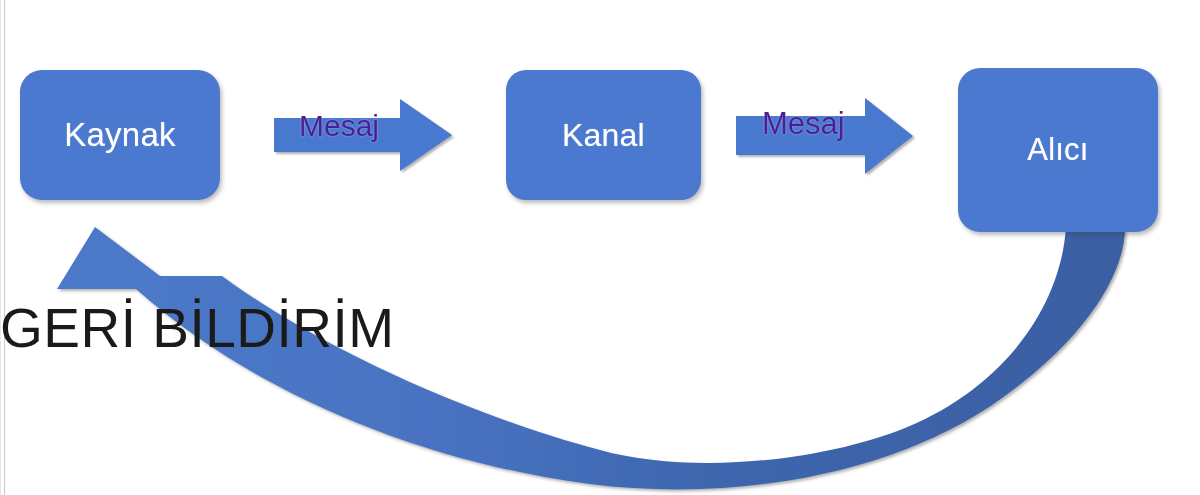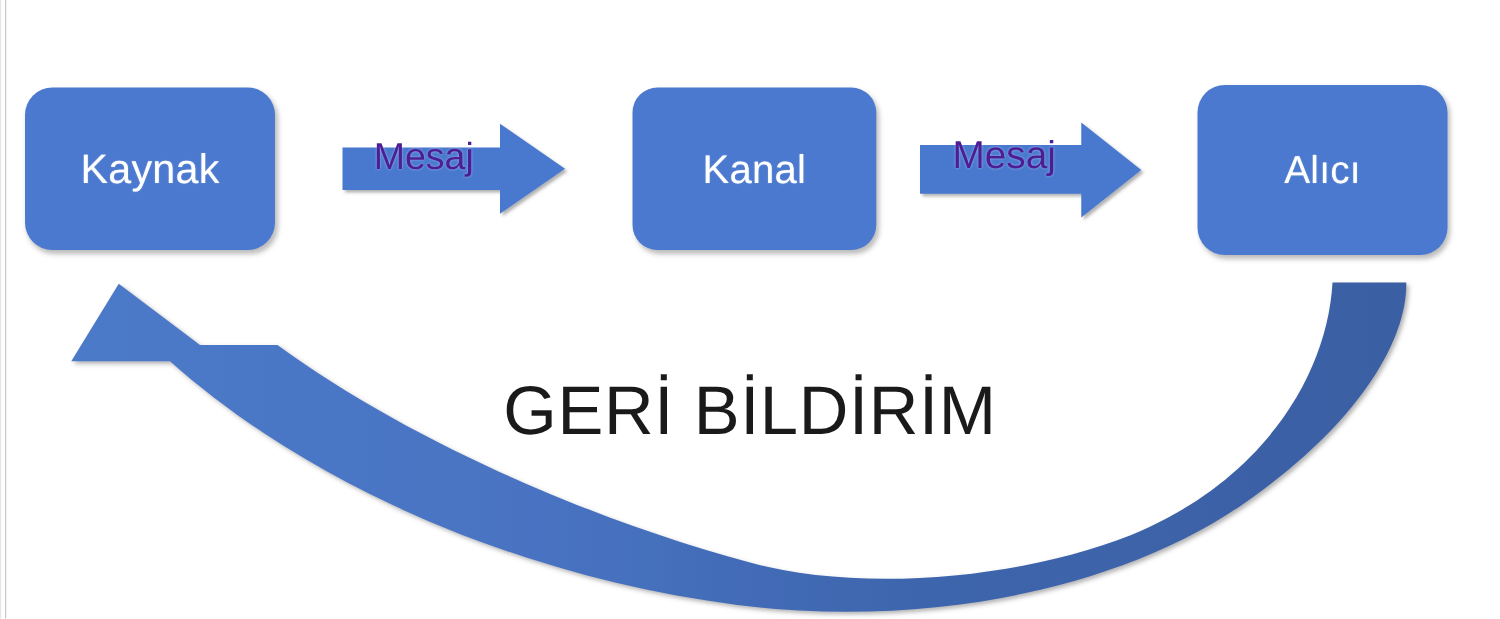--- a/index.html
+++ b/index.html
@@ -47,21 +47,21 @@
   .node-label {
     color: #ffffff;
     font-weight: 400;
     letter-spacing: 0.2px;
     text-shadow: 0 0 1px rgba(255,255,255,0.55);
     white-space: nowrap;
   }
 
   #node-source  { left: 20px;  top: 70px;  width: 200px; height: 130px; }
   #node-channel { left: 506px; top: 70px;  width: 195px; height: 130px; border-radius: 20px;}
-  #node-receiver{ left: 958px; top: 68px;  width: 200px; height: 136px; }
+  #node-receiver{ left: 958px; top: 68px;  width: 200px; height: 164px; }
 
   #node-source  .node-label { font-size: 33px; }
   #node-channel .node-label { font-size: 32px; }
   #node-receiver .node-label{ font-size: 31px; }
 
   
   .msg-arrow {
     position: absolute;
   }
   .msg-arrow svg { display: block; overflow: visible; }
@@ -90,21 +90,21 @@
     pointer-events: none;
   }
   #feedback-curve svg { display: block; }
 
   
   #feedback-caption {
     position: absolute;
     left: 0;
     top: 296px;
     width: 1200px;
-    text-align: center;
+    text-align: left;
     font-size: 55px;
     color: #1a1a1a;
     letter-spacing: 0.5px;
     white-space: nowrap;
   }
 </style>
 </head>
 <body>
 
 <div id="stage">

